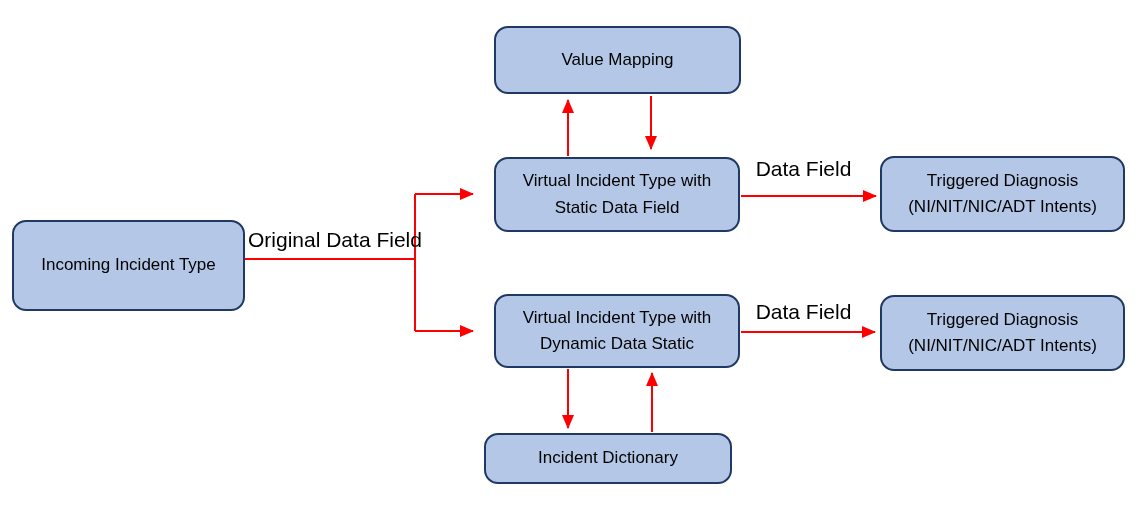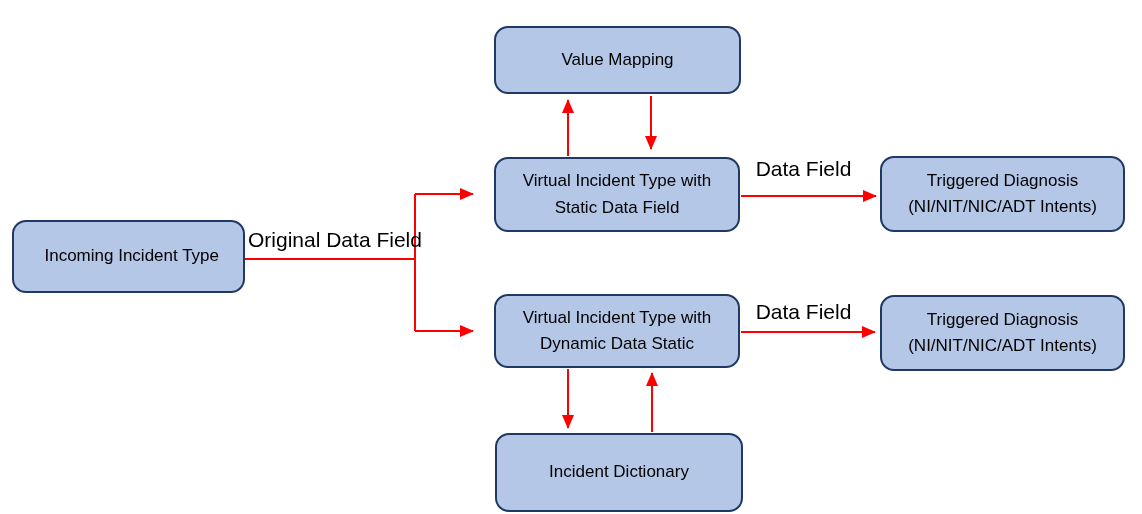--- a/index.html
+++ b/index.html
@@ -42,21 +42,21 @@
     background: var(--node-fill);
     border: 2.5px solid var(--node-border);
     border-radius: 14px;
     display: flex;
     align-items: center;
     justify-content: center;
     text-align: center;
     color: var(--text);
     font-size: 17px;
     line-height: 1.55;
-    padding: 2px 24px;
+    padding: 2px 16px;
   }
   .edge-label {
     position: absolute;
     color: var(--text);
     font-size: 21px;
     line-height: 20px;
     text-align: center;
     white-space: nowrap;
   }
 </style>
@@ -86,21 +86,21 @@
 
     <path class="edge" d="M741,196 H876" marker-end="url(#arrowhead)"></path>
 
     <path class="edge" d="M741,332 H875" marker-end="url(#arrowhead)"></path>
 
     <path class="edge" d="M568,369 V428" marker-end="url(#arrowhead)"></path>
 
     <path class="edge" d="M652,432 V373" marker-end="url(#arrowhead)"></path>
   </svg>
 
-  <div class="node" style="left:12px; top:220px; width:233px; height:73px;justify-content:flex-end;">
+  <div class="node" style="left:12px; top:220px; width:233px; height:91px;">
     <span>Incoming Incident Type</span>
   </div>
 
   <div class="node" style="left:494px; top:26px; width:247px; height:68px;">
     <span>Value Mapping</span>
   </div>
 
   <div class="node" style="left:494px; top:157px; width:246px; height:75px;">
     <span>
       <span>Virtual Incident Type with</span><br>
@@ -122,21 +122,21 @@
     </span>
   </div>
 
   <div class="node" style="left:880px; top:295px; width:245px; height:76px;">
     <span>
       <span>Triggered Diagnosis</span><br>
       <span>(NI/NIT/NIC/ADT Intents)</span>
     </span>
   </div>
 
-  <div class="node" style="left:495px; top:433px; width:248px; height:79px;">
+  <div class="node" style="left:484px; top:433px; width:248px; height:51px;">
     <span>Incident Dictionary</span>
   </div>
 
   <div class="edge-label" style="left:248px; top:230px; width:168px;text-align:center;">Original Data Field</div>
 
   <div class="edge-label" style="left:746px; top:159px; width:115px;">Data Field</div>
 
   <div class="edge-label" style="left:746px; top:302px; width:115px;">Data Field</div>
 
 </div>

